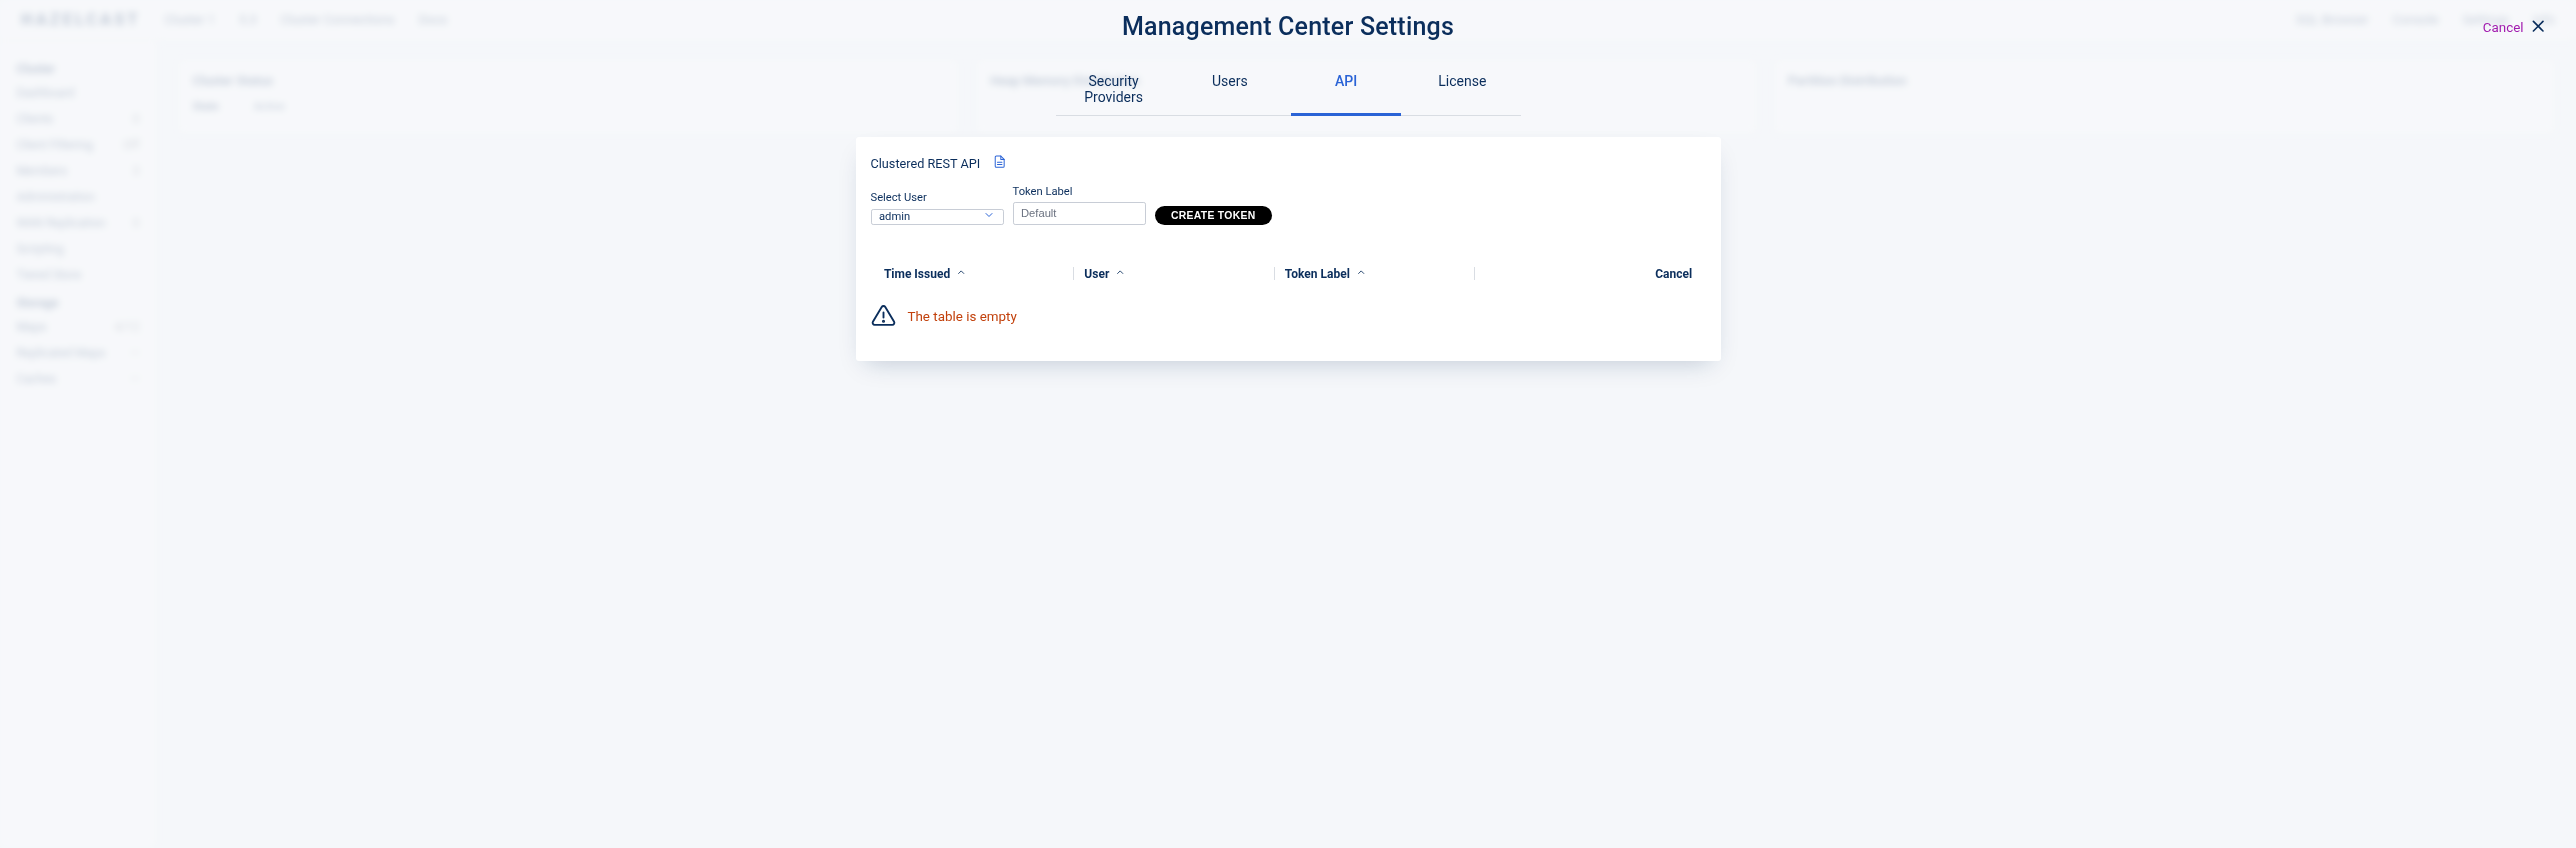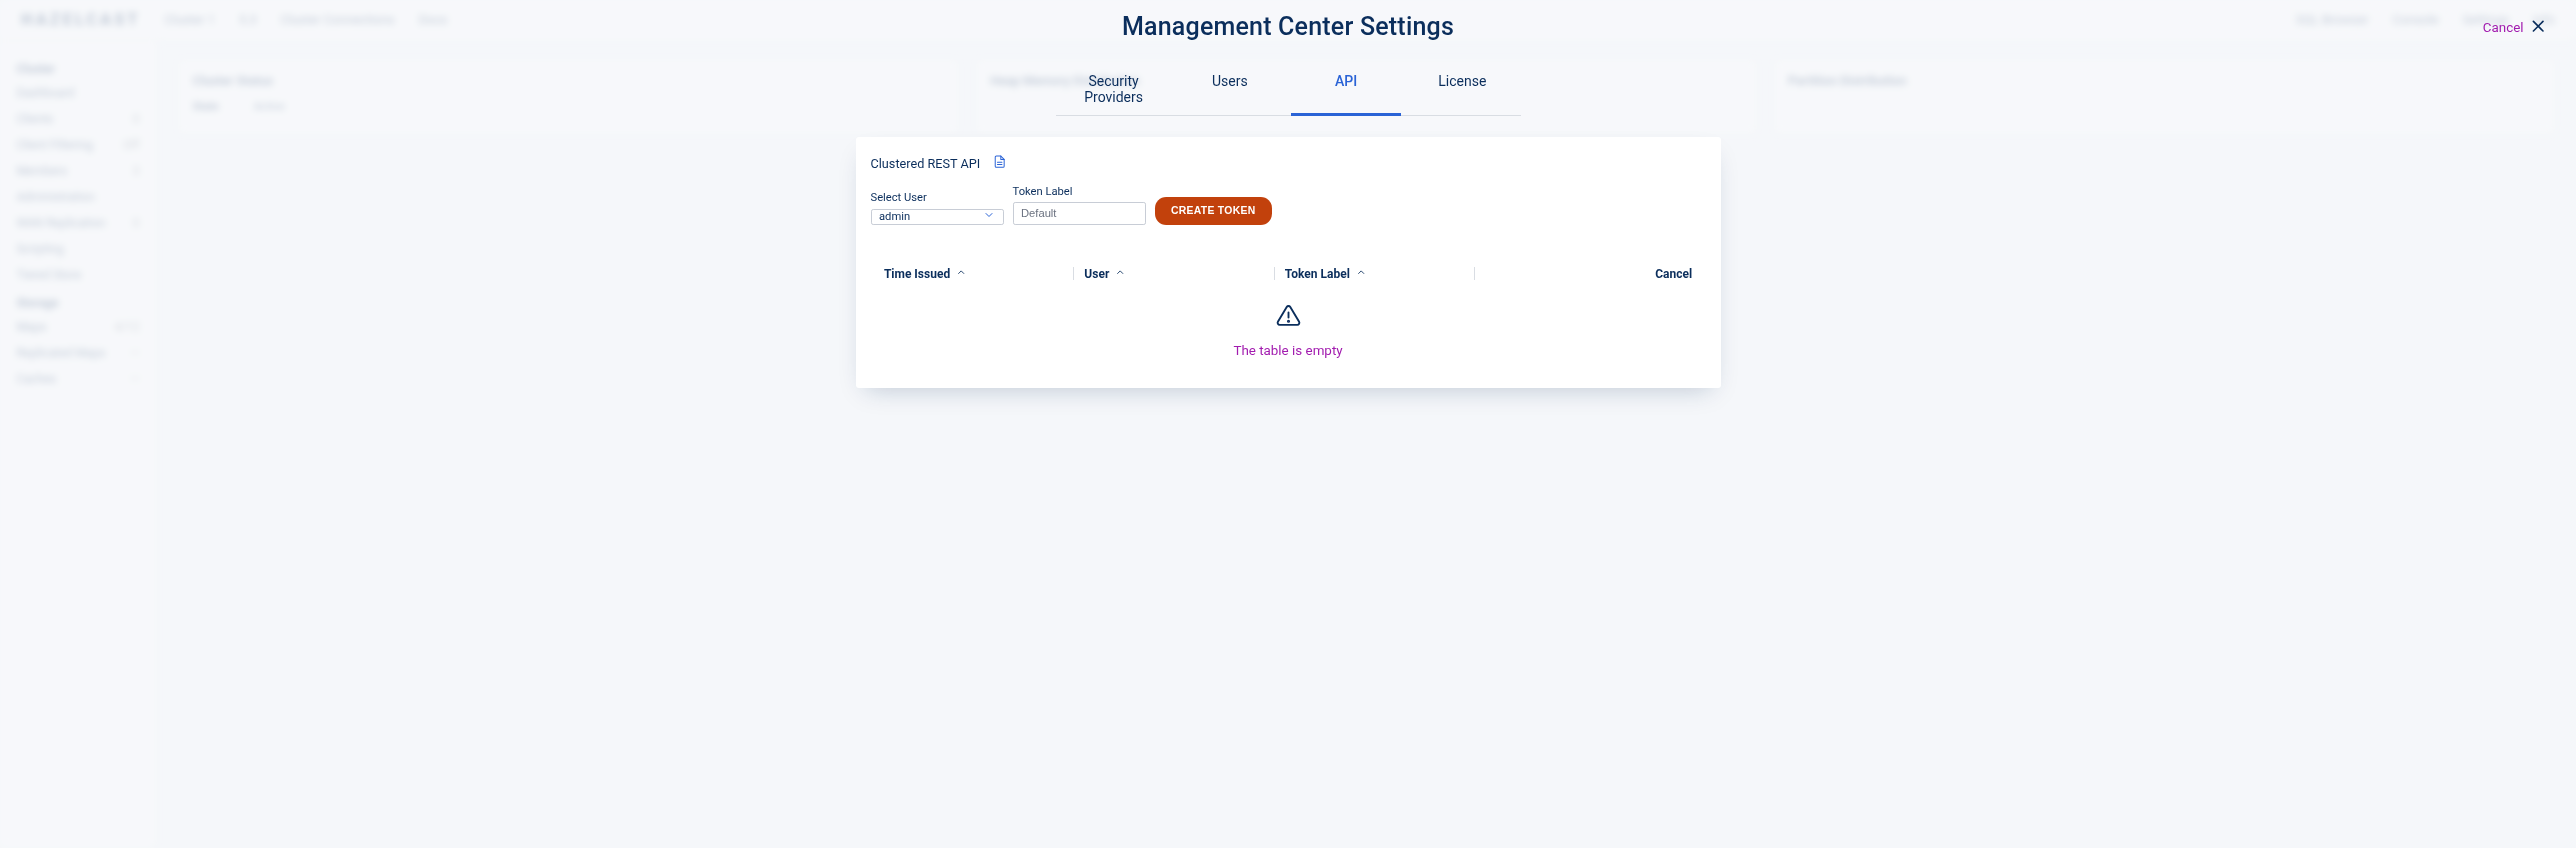--- a/index.html
+++ b/index.html
@@ -205,23 +205,23 @@
       border-radius: 2.2px;
       padding: 0 7.5px;
       font-size: 11.2px;
       color: #6b7280;
       background: #fff;
       outline: none;
     }
     .text-input::placeholder { color: #6b7280; }
 
     .primary-btn {
-      height: 28px;
+      height: 19px;
       padding: 0 16.4px;
-      background: #c2410c;
+      background: #000000;
       color: #fff;
       border: none;
       border-radius: 11.2px;
       font-size: 10.4px;
       font-weight: 600;
       letter-spacing: 0.3px;
       cursor: pointer;
     }
 
     .table {
@@ -249,24 +249,24 @@
     }
     .th-time   { flex: 0 0 179px; }
     .th-user   { flex: 0 0 179px; }
     .th-token  { flex: 0 0 179px; }
     .th-spacer { flex: 1; }
     .th-action { flex: 0 0 60px; justify-content: flex-end; }
 
     .empty-state {
       margin-top: 22.4px;
       display: flex;
-      flex-direction: column;
+      flex-direction: row;
       align-items: center;
       gap: 12px;
-      color: #a21caf;
+      color: #c2410c;
     }
     .empty-state .msg { font-size: 13.4px; }
     .empty-state svg { stroke: #0b2e5c; }
   </style>
 </head>
 <body>
 
 <div class="backdrop">
   <div class="topbar">
     <span class="logo">HAZELCAST</span>

